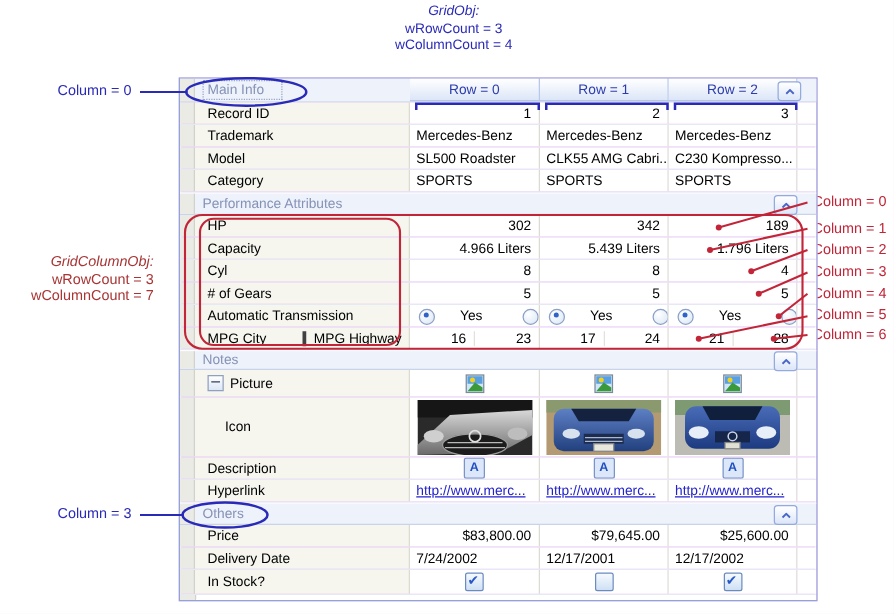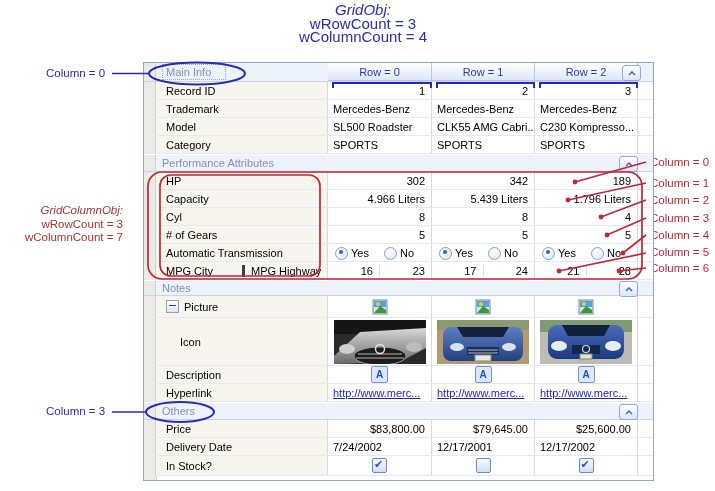--- a/index.html
+++ b/index.html
@@ -6,21 +6,21 @@
   body{width:715px;height:491px;position:relative;overflow:hidden;
        font-family:"Liberation Sans","DejaVu Sans",sans-serif;font-size:11px;color:#000;}
   .stage{position:absolute;inset:0;}
 
   
   .ann{position:absolute;line-height:13.5px;white-space:nowrap;}
   .blue{color:#2a2ab8;}
   .crimson{color:#c22538;}
   .pink{color:#ec5f72;}
   .it{font-style:italic;}
-  .top-ann{left:252px;top:3px;width:222px;text-align:center;font-size:15px;}
+  .top-ann{left:252px;top:3px;width:222px;text-align:center;font-size:11px;}
   .col0-ann{left:46px;top:67px;font-size:11.5px;}
   .col3-ann{left:46px;top:405px;font-size:11.5px;}
   .gco-ann{left:0;top:204px;width:123px;text-align:right;font-size:11.5px;color:#a83434;}
   .formula-ann{left:296px;top:156px;font-size:11.5px;color:#b03040;}
   .ch-ann{left:256px;top:183px;width:68px;text-align:center;line-height:14px;font-size:11.5px;}
   .rlab{font-size:11.5px;left:650px;}
   .rl0{top:156px}.rl1{top:177px}.rl2{top:194px}.rl3{top:212px}
   .rl4{top:229px}.rl5{top:246px}.rl6{top:262px}
   .overlay{position:absolute;left:0;top:0;pointer-events:none;}
 
@@ -55,21 +55,21 @@
 
   
   .grp{background:#eef2fb;border-bottom:1px solid #c9d3ea;border-top:1px solid #fbfcfe;}
   .grp .gbody{flex:1;display:flex;align-items:center;padding-left:6px;color:#8492b6;position:relative;}
   .upbtn{position:absolute;right:15px;top:50%;margin-top:-7px;width:17px;height:14px;border:1px solid #94aade;
          border-radius:3px;background:linear-gradient(#ffffff,#dce6f8);
          display:flex;align-items:center;justify-content:center;}
   .btnhost .upbtn{right:12px;}
 
   
-  .radios{padding-left:7px;gap:3px;display:flex;}
+  .radios{padding-left:7px;gap:20px;display:flex;}
   .radio{width:11px;height:11px;flex:none;border-radius:50%;border:1px solid #8aa0c8;
          background:radial-gradient(circle at 35% 30%,#ffffff,#d9e6f4);position:relative;margin-top:1px;}
   .radio.on::after{content:"";position:absolute;left:2.5px;top:2.5px;width:4px;height:4px;
          border-radius:50%;background:#2f63c9;}
   .radio.g2{margin-left:12px;}
   .checkbox{width:13px;height:13px;border:1px solid #6a8ac0;border-radius:2px;
          background:linear-gradient(#f6fafe,#cfe0f4);position:relative;}
   .checkbox.on::after{content:"\2714";position:absolute;left:1px;top:-1px;color:#2858c8;font-size:11px;}
   .expandbox{width:11px;height:11px;flex:none;border:1px solid #90a0c0;background:linear-gradient(#fff,#dce6f6);
          position:relative;margin-right:5px;}

